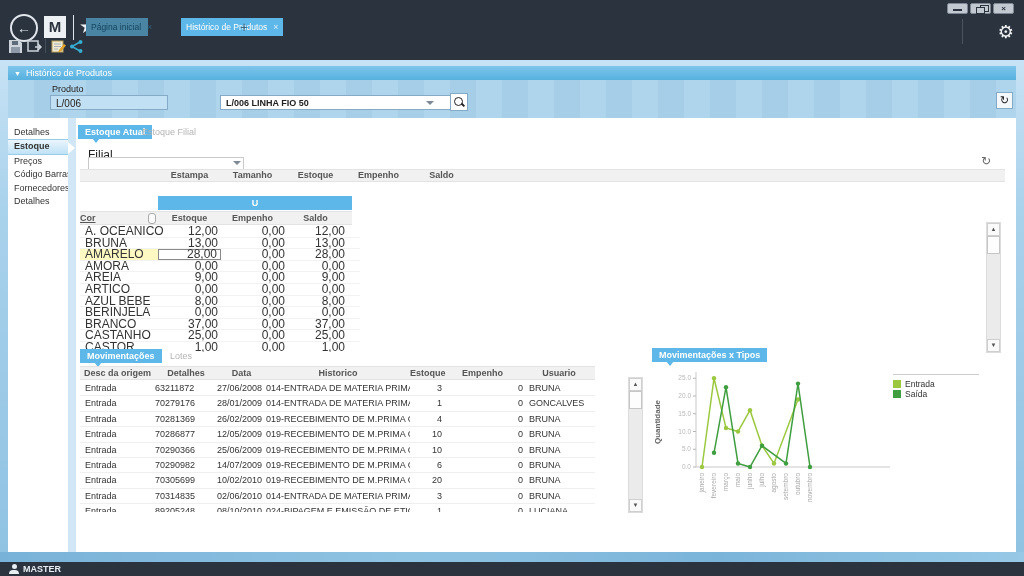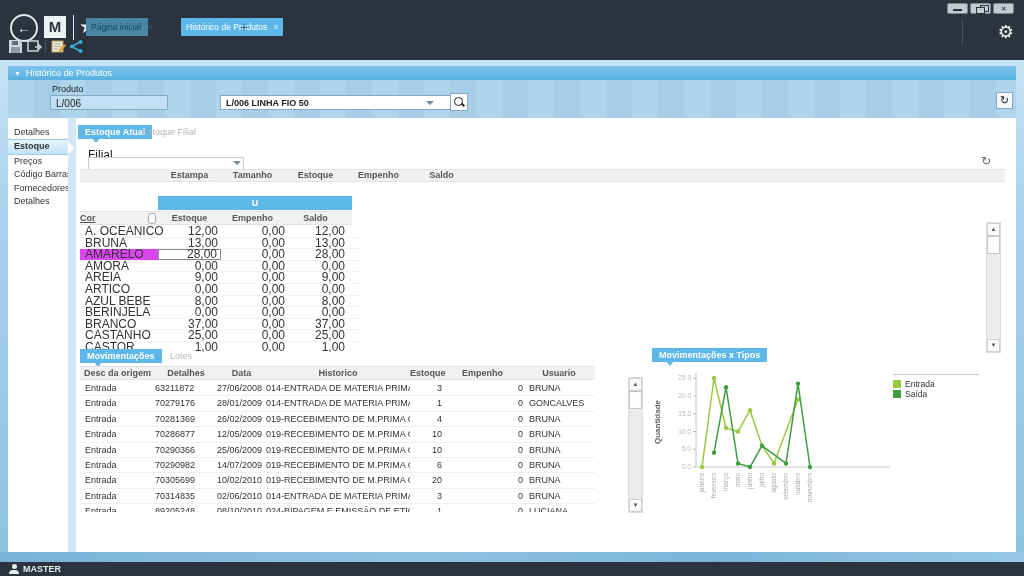--- a/index.html
+++ b/index.html
@@ -95,21 +95,21 @@
   .psub .c-cor{width:60px;text-align:left;text-decoration:underline;}
   .psub .c-pin{width:18px;position:relative;}
   .pin{position:absolute;left:8px;top:1px;width:6px;height:9px;border:1px solid #aaa;border-radius:3px 3px 3px 3px;background:#fafafa;}
   .psub .c-n{width:63px;text-align:center;}
   .prows{position:absolute;left:80px;top:226px;width:280px;height:126px;overflow:hidden;}
   .prow{display:flex;height:11.6px;font-size:12px;line-height:11.6px;border-bottom:1px solid #f2f2f2;box-sizing:border-box;}
   .prow .cor{width:78px;padding-left:5px;box-sizing:border-box;white-space:nowrap;}
   .prow .n1{width:63px;text-align:right;padding-right:3px;box-sizing:border-box;}
   .prow .n2{width:67px;text-align:right;padding-right:3px;box-sizing:border-box;}
   .prow .n3{width:60px;text-align:right;padding-right:3px;box-sizing:border-box;}
-  .prow.sel .cor{background:#d946ef;}
+  .prow.sel .cor{background:#fef9c3;}
   .prow.sel .n1{background:#fff;border:1px solid #8a8a8a;line-height:9.6px;}
 
   
   .vsb{position:absolute;width:15px;background:#ebebeb;border:1px solid #dcdcdc;box-sizing:border-box;}
   .vsb .btn{position:absolute;left:0;width:13px;height:13px;background:#fafafa;border:1px solid #cfcfcf;
             box-sizing:border-box;text-align:center;font-size:6px;color:#555;line-height:11px;}
   .vsb .btn.up{top:0;}
   .vsb .btn.dn{bottom:0;}
   .vsb .thumb{position:absolute;left:0;top:13px;width:13px;height:18px;background:#fdfdfd;border:1px solid #c6c6c6;box-sizing:border-box;}
 

